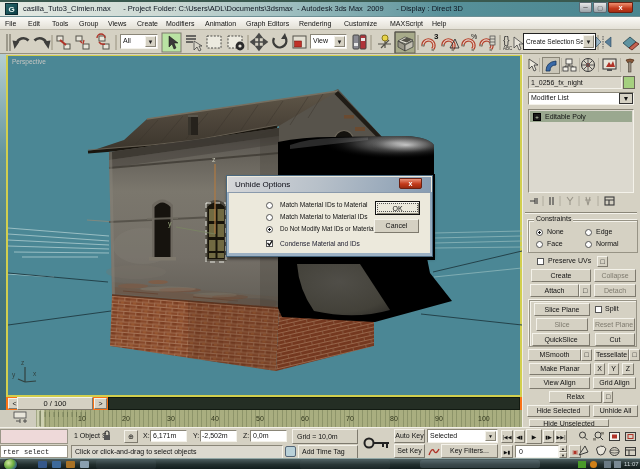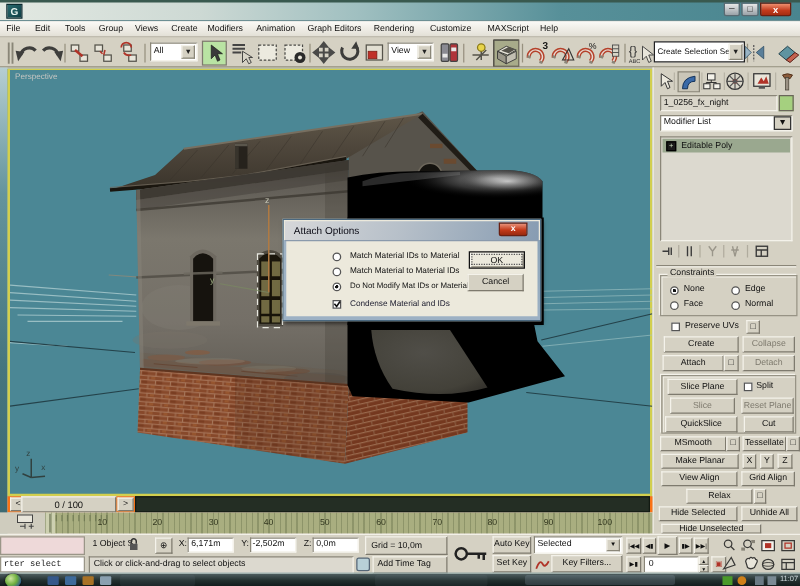--- a/index.html
+++ b/index.html
@@ -9,20 +9,21 @@
 .gb{border:1px solid #979385;box-shadow:1px 1px 0 #f4f2ea inset,-1px -1px 0 #f4f2ea;}
 .t7{font-size:7px;color:#111;white-space:nowrap;}
 .gry{color:#7e7a6e !important;}
 </style></head>
 <body>
 <div id="scr">
 
 <div class="abs" style="left:0;top:0;width:640px;height:17px;background:linear-gradient(to right,#e3e9e2 0%,#cdd9d4 25%,#9fbfc0 45%,#579099 70%,#49858f 100%);border-bottom:1px solid #6d8f94;">
   <div class="abs" style="left:0;top:0;width:640px;height:2px;background:#39594f;"></div>
   <div class="abs" style="left:5px;top:3px;width:13px;height:12px;background:linear-gradient(135deg,#2a6b6f,#0d3d44);border:1px solid #0a2a30;color:#e8f4f0;font-size:8px;font-weight:bold;text-align:center;line-height:11px;">G</div>
+  <div class="abs" style="left:23px;top:4px;font-size:7.5px;color:#0d1520;white-space:nowrap;">casilla_Tuto3_Cimien.max&nbsp;&nbsp;&nbsp;&nbsp;&nbsp; - Project Folder: C:\Users\ADL\Documents\3dsmax&nbsp; - Autodesk 3ds Max&nbsp; 2009&nbsp;&nbsp;&nbsp;&nbsp;&nbsp; - Display : Direct 3D</div>
   <div class="abs" style="left:579px;top:2px;width:13px;height:11px;background:linear-gradient(#e8e8e8,#9aa2a8);border:1px solid #5a6a72;border-radius:0 0 2px 2px;color:#333;font-size:8px;line-height:8px;text-align:center;">–</div>
   <div class="abs" style="left:593px;top:2px;width:14px;height:11px;background:linear-gradient(#e8e8e8,#9aa2a8);border:1px solid #5a6a72;border-radius:0 0 2px 2px;color:#444;font-size:6px;line-height:10px;text-align:center;">▢</div>
   <div class="abs" style="left:608px;top:2px;width:25px;height:11px;background:linear-gradient(#ef9070,#c23a1c 60%,#a52d12);border:1px solid #6a2012;border-radius:0 0 2px 2px;color:#fff;font-size:7.5px;font-weight:bold;line-height:10px;text-align:center;">x</div>
 </div>
 
 <div class="abs" style="left:0;top:17px;width:640px;height:13px;background:linear-gradient(#fbfaf7,#e3e0d6);border-bottom:1px solid #b8b4a6;">
   <div class="abs t7" style="left:5px;top:3px;">File</div>
   <div class="abs t7" style="left:28px;top:3px;">Edit</div>
   <div class="abs t7" style="left:52px;top:3px;">Tools</div>
   <div class="abs t7" style="left:79px;top:3px;">Group</div>
@@ -578,21 +579,21 @@
   <div class="abs" style="left:604px;top:2px;width:7px;height:7px;background:#6a7a84;"></div>
   <div class="abs" style="left:614px;top:2px;width:7px;height:7px;background:#7a8a94;"></div>
   <div class="abs" style="left:624px;top:2px;font-size:6px;color:#cfd8dc;">11:07</div>
 </div>
 
 <div class="abs" style="left:226px;top:175px;width:207px;height:82px;background:#ece9dc;border:1px solid #4a687f;box-shadow:1px 2px 3px rgba(0,0,0,.5);">
   <div class="abs" style="left:0;top:16px;width:2px;height:64px;background:#9db1c4;"></div>
   <div class="abs" style="left:203px;top:16px;width:2px;height:64px;background:linear-gradient(#8ba3b8,#9db1c4);"></div>
   <div class="abs" style="left:0;top:77px;width:205px;height:3px;background:#9db1c4;"></div>
   <div class="abs" style="left:1px;top:1px;width:203px;height:16px;background:linear-gradient(105deg,#d6d7d9 0%,#b7c0c9 45%,#879cb2 100%);border-bottom:1px solid #8a9aac;">
-    <div style="font-size:8px;color:#0a0a14;padding:3px 0 0 7px;">Attach Options</div>
+    <div style="font-size:8px;color:#0a0a14;padding:3px 0 0 7px;">Unhide Options</div>
     <div class="abs" style="right:9px;top:1px;width:23px;height:11px;background:linear-gradient(#e8927a,#c33a1a 55%,#992a10);border:1px solid #6a2012;border-radius:0 0 2px 2px;color:#fff;font-size:7px;font-weight:bold;line-height:10px;text-align:center;">x</div>
   </div>
   <div class="abs" style="left:39px;top:26px;width:7px;height:7px;border-radius:50%;background:#fff;border:1px solid #555;box-sizing:border-box;"></div>
   <div class="abs" style="left:53px;top:25px;font-size:6.6px;color:#111;white-space:nowrap;">Match Material IDs to Material</div>
   <div class="abs" style="left:39px;top:38px;width:7px;height:7px;border-radius:50%;background:#fff;border:1px solid #555;box-sizing:border-box;"></div>
   <div class="abs" style="left:53px;top:37px;font-size:6.6px;color:#111;white-space:nowrap;">Match Material to Material IDs</div>
   <div class="abs" style="left:39px;top:50px;width:7px;height:7px;border-radius:50%;background:radial-gradient(#111 0 34%,#fff 40%);border:1px solid #555;box-sizing:border-box;"></div>
   <div class="abs" style="left:53px;top:49px;font-size:6.3px;color:#111;white-space:nowrap;">Do Not Modify Mat IDs or Material</div>
   <div class="abs" style="left:39px;top:64px;width:7px;height:7px;background:#fff;border:1px solid #555;box-sizing:border-box;"></div>
   <svg class="abs" style="left:39px;top:64px;" width="7" height="7">

